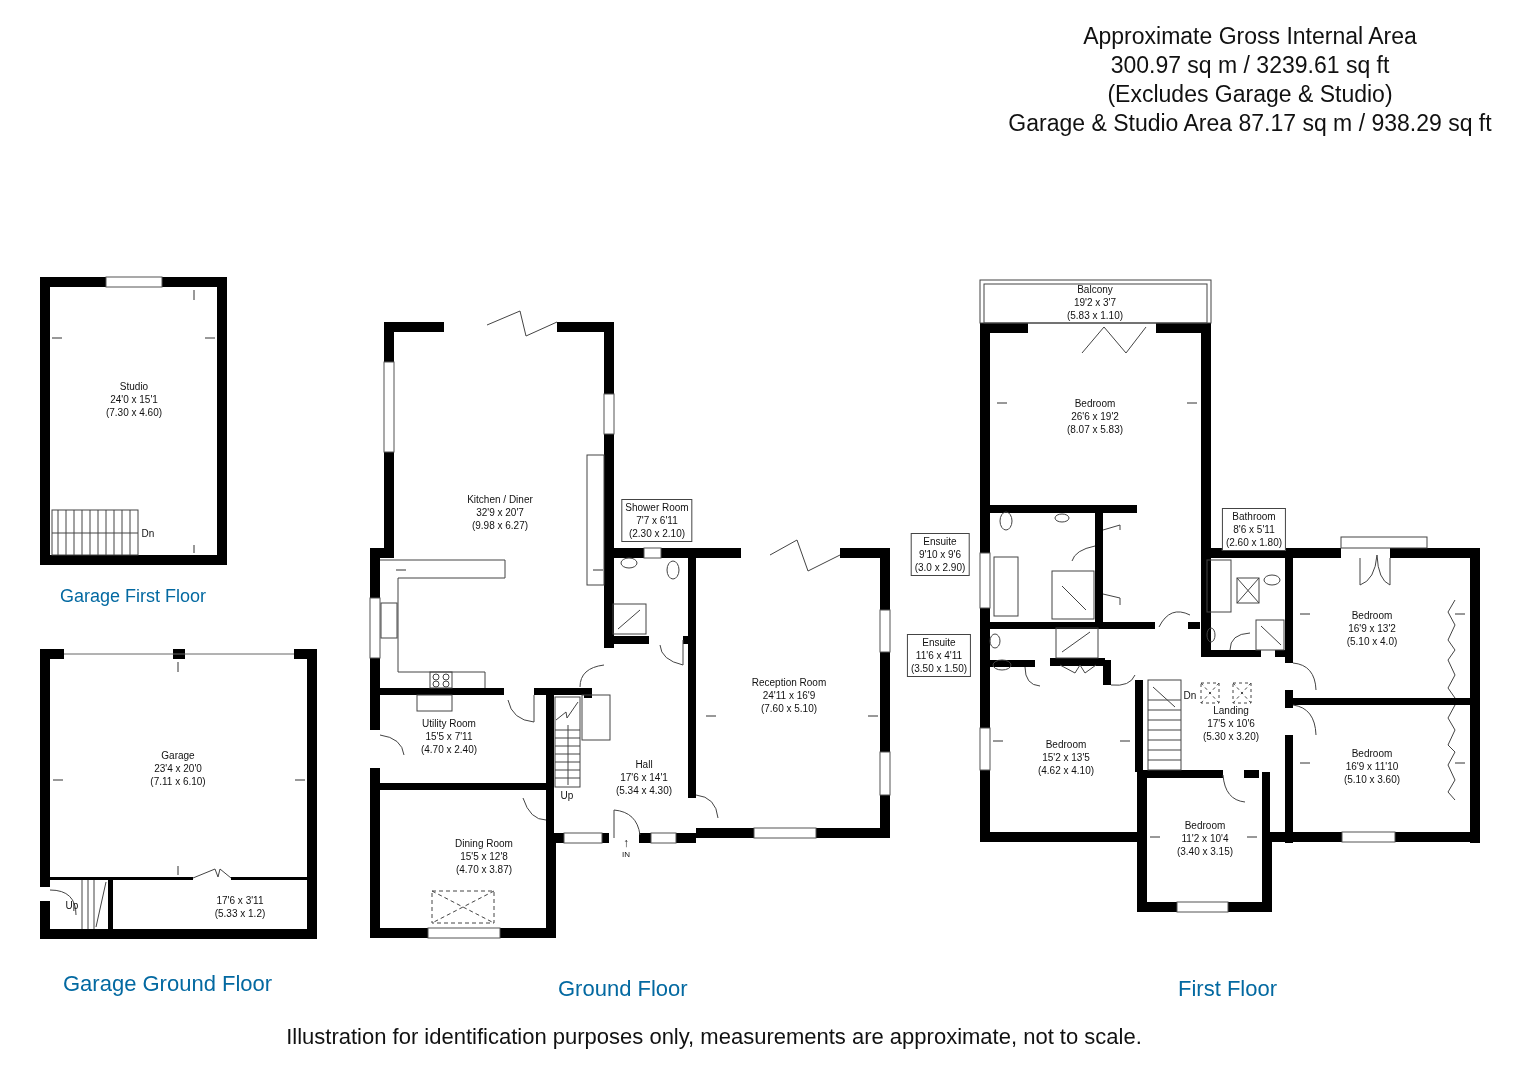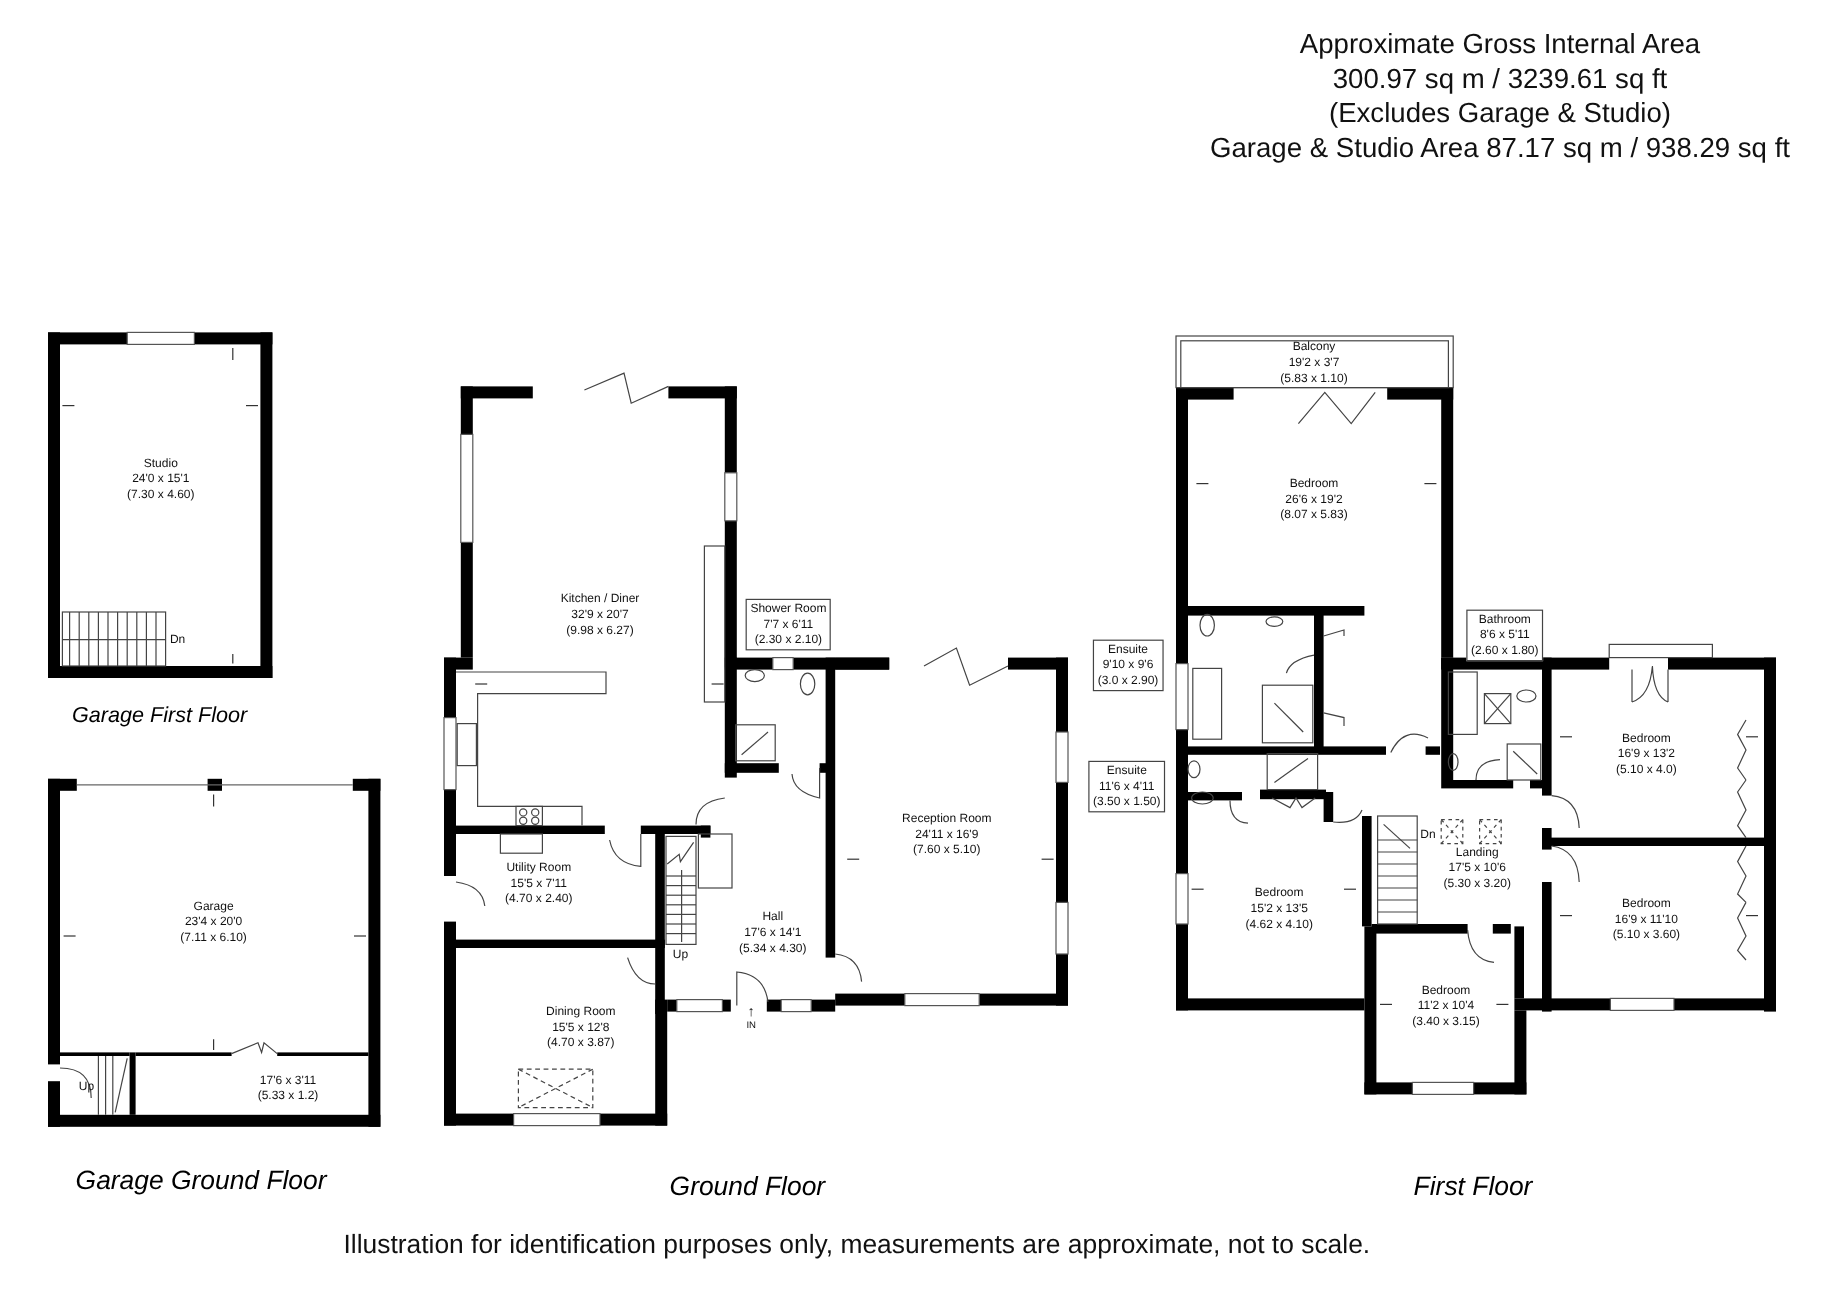--- a/index.html
+++ b/index.html
@@ -1,21 +1,21 @@
 <!DOCTYPE html>
 <html><head>
 <meta charset="utf-8">
 <style>
   html, body { margin:0; padding:0; background:#ffffff; }
   body { width:1528px; height:1080px; position:relative; overflow:hidden;
          font-family:"Liberation Sans", sans-serif; color:#111; }
   .header { position:absolute; left:960px; top:22px; width:580px; text-align:center;
             font-size:23px; line-height:29px; color:#111; }
   .header div { white-space:nowrap; }
-  .floor-label { position:absolute; font-size:22px; color:#000000; white-space:nowrap;font-style:italic; }
+  .floor-label { position:absolute; font-size:22px; color:#0369a1; white-space:nowrap; }
   .disclaimer { position:absolute; left:0; width:1428px; top:1024px; text-align:center; font-size:22px; color:#111; }
   .room-label { position:absolute; text-align:center; font-size:10px; line-height:13px; color:#111; white-space:nowrap; transform:translateX(-50%); }
   .boxed { border:1px solid #444; background:#fff; padding:1px 3px; }
   svg { position:absolute; left:0; top:0; }
 </style>
 </head>
 <body>
 
 <div class="header">
   <div>Approximate Gross Internal Area</div>

